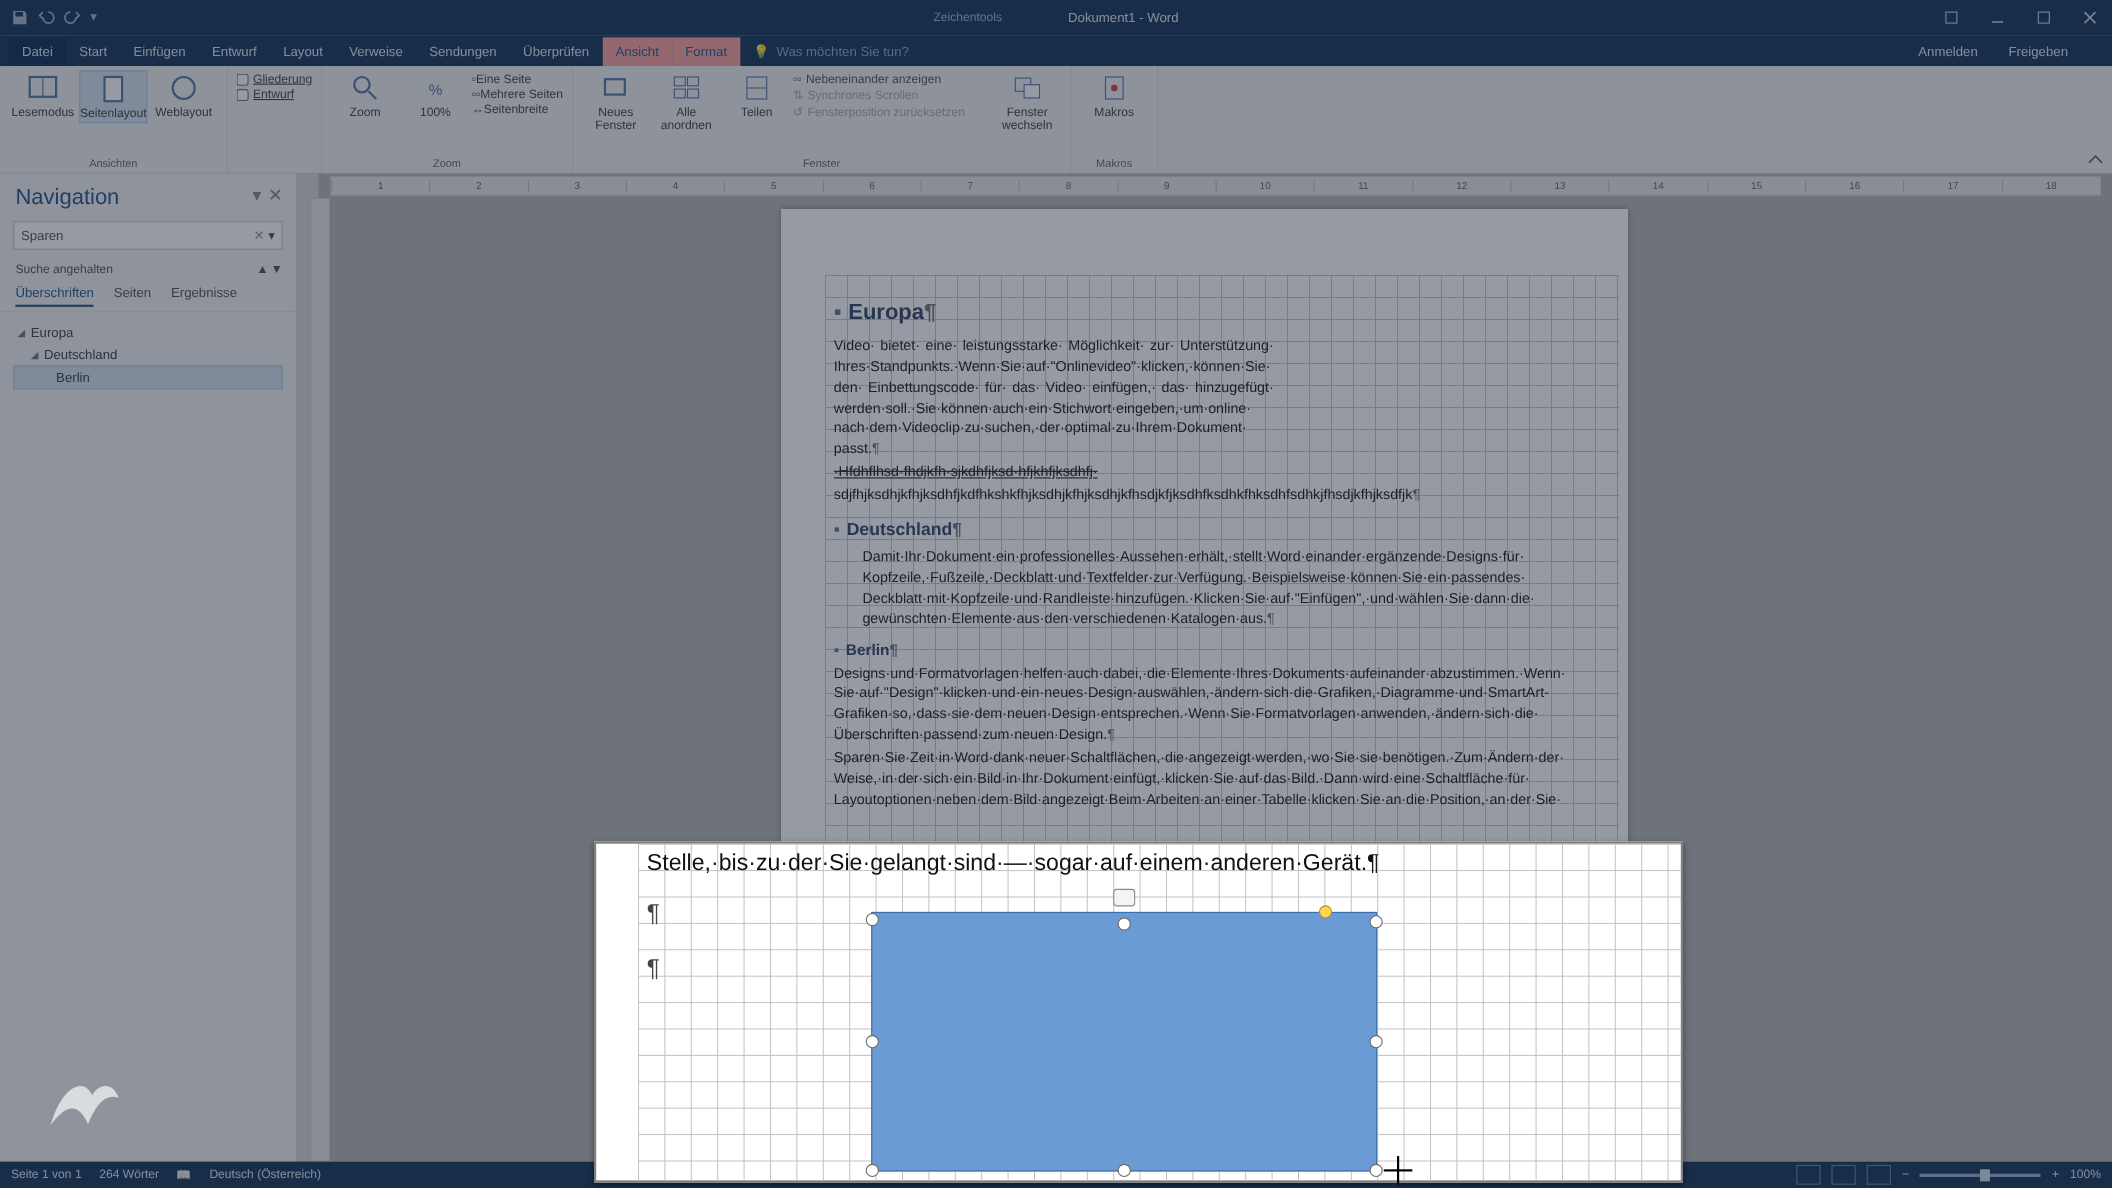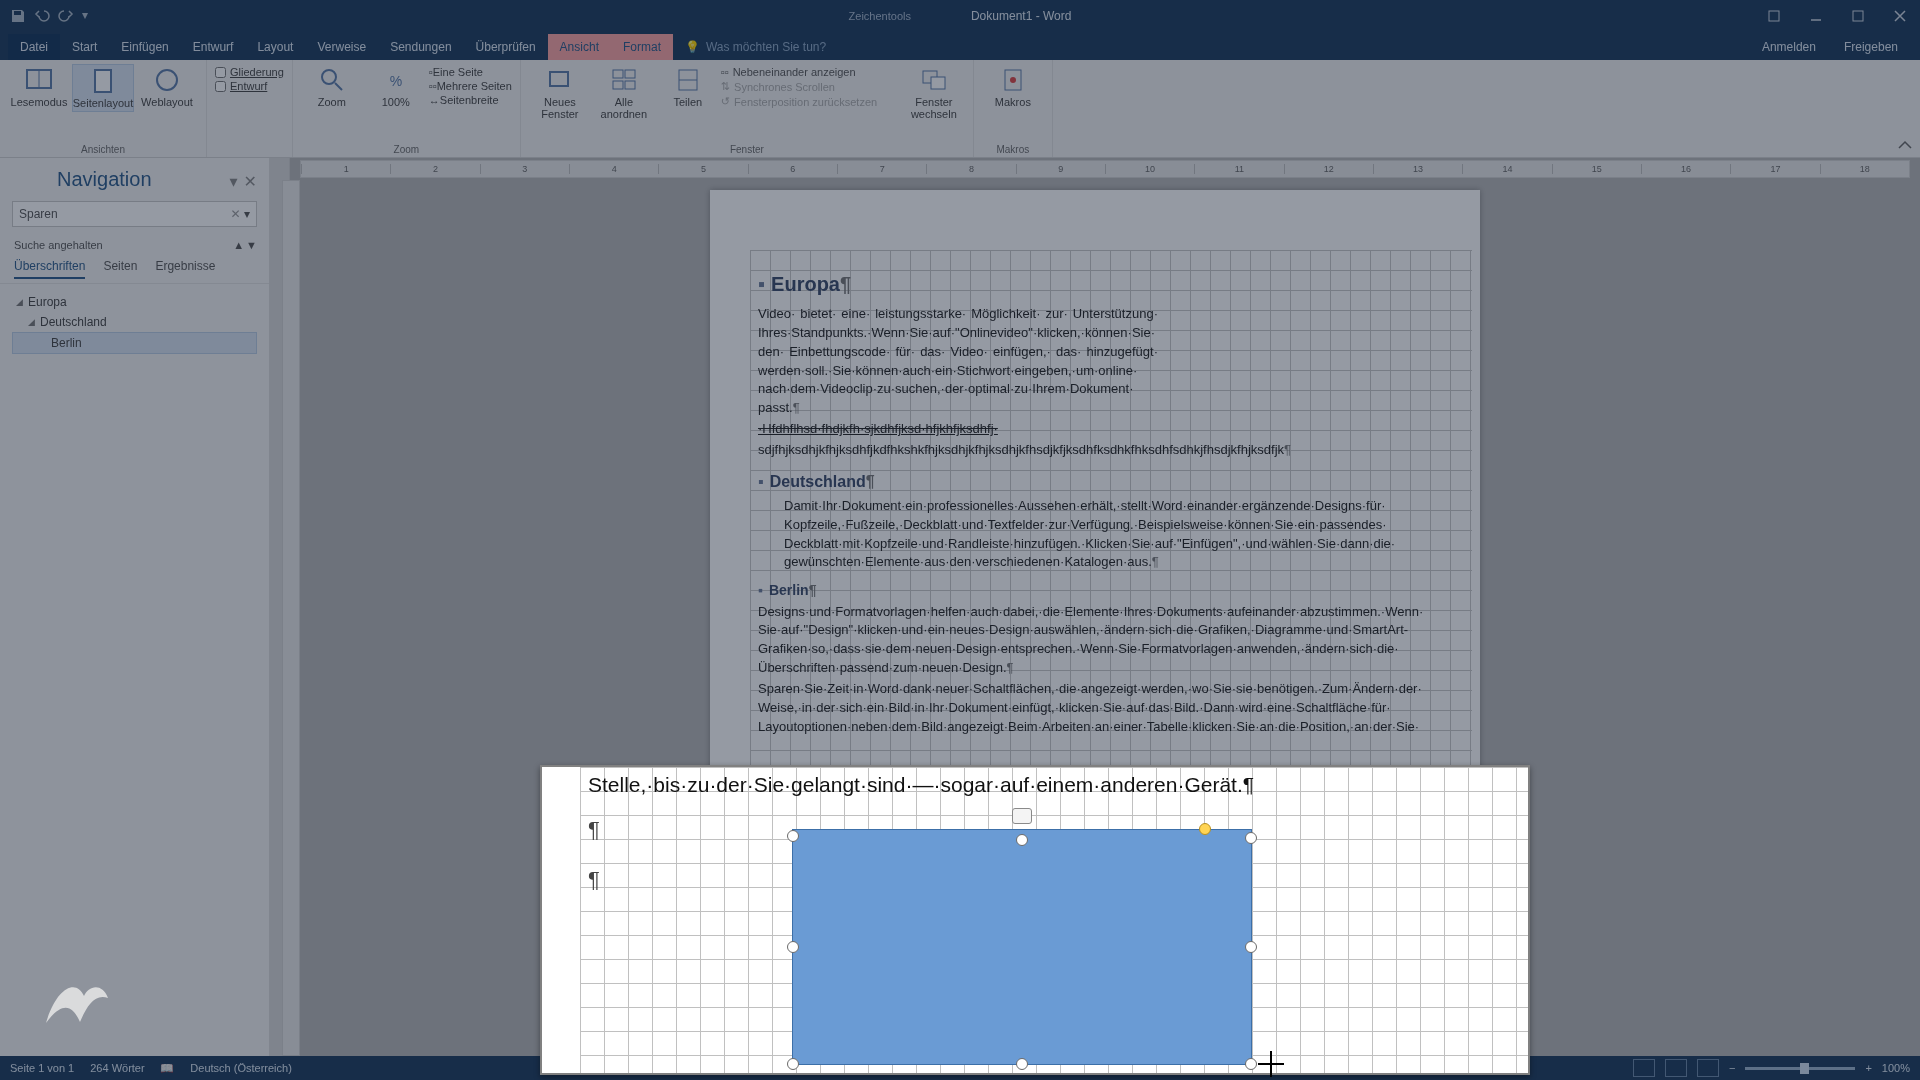--- a/index.html
+++ b/index.html
@@ -16,21 +16,21 @@
 .tool-context{font-size:11px;color:#a8b8ce;}
 .docname{font-size:12px;color:#e0e8f2;}
 .winbtns{margin-left:auto;display:flex;align-items:center;gap:2px;}
 .winbtn{width:40px;height:28px;display:flex;align-items:center;justify-content:center;color:#cfd8e3;}
 .winbtn svg{width:12px;height:12px;}
 
 
 .ribbon-tabs{height:28px;background:#1a3a5c;display:flex;align-items:flex-end;padding-left:8px;font-size:12px;}
 .rtab{padding:6px 12px;color:#dce6f2;cursor:pointer;}
 .rtab.active{background:#fca5a5;color:#2a5a8a;}
-.rtab-right{margin-left:auto;display:flex;gap:4px;padding-right:10px;}
+.rtab-right{margin-left:auto;display:flex;gap:4px;padding-right:28px;}
 .tellme{color:#8ea8c6;padding:6px 12px;display:flex;gap:6px;align-items:center;}
 
 
 .ribbon{height:98px;background:#f1f1f1;border-bottom:1px solid #d0d0d0;display:flex;position:relative;}
 .rgroup{border-right:1px solid #dedede;padding:4px 8px 2px 8px;display:flex;flex-direction:column;justify-content:space-between;height:100%;}
 .rgroup-label{font-size:10px;color:#6a6a6a;text-align:center;}
 .rbtns-row{display:flex;gap:2px;}
 .bigbtn{width:62px;display:flex;flex-direction:column;align-items:center;gap:2px;text-align:center;font-size:11px;color:#444;padding:2px;}
 .bigbtn .bicon{width:28px;height:28px;}
 .chkrow{display:flex;flex-direction:column;gap:2px;font-size:11px;color:#444;padding-top:2px;}
@@ -39,21 +39,21 @@
 .winrow{display:flex;flex-direction:column;gap:2px;font-size:11px;color:#555;padding-top:2px;}
 .winrow .li{display:flex;gap:4px;align-items:center;}
 .li.dis{color:#aaa;}
 .collapse-btn{position:absolute;right:6px;bottom:2px;width:18px;height:18px;}
 
 
 .workarea{display:flex;height:calc(1080px - 32px - 28px - 98px - 24px);position:relative;}
 
 
 .navpane{width:270px;background:#f3f3f3;border-right:1px solid #d9d9d9;display:flex;flex-direction:column;}
-.nav-head{display:flex;align-items:flex-end;justify-content:space-between;padding:10px 12px 6px 14px;margin-left:43px;}
+.nav-head{display:flex;align-items:flex-start;justify-content:space-between;padding:10px 12px 6px 14px;}
 .nav-title{font-size:20px;color:#2a5a8a;}
 .nav-head-icons{display:flex;gap:6px;color:#888;}
 .nav-search{margin:4px 12px;height:26px;border:1px solid #c9c9c9;background:#fff;display:flex;align-items:center;justify-content:space-between;padding:0 6px;font-size:12px;color:#555;}
 .nav-search .xx{color:#999;}
 .nav-sub{margin:8px 12px 4px 14px;font-size:11px;color:#555;display:flex;justify-content:space-between;align-items:center;}
 .nav-sub .arrows{display:flex;gap:2px;}
 .nav-tabs{display:flex;gap:18px;font-size:12px;color:#555;padding:4px 14px;border-bottom:1px solid #e0e0e0;}
 .nav-tab.active{color:#2a5a8a;border-bottom:2px solid #2a5a8a;padding-bottom:4px;}
 .nav-tree{padding:8px 12px;font-size:12px;color:#444;}
 .tnode{padding:3px 4px;display:flex;align-items:center;gap:4px;}

